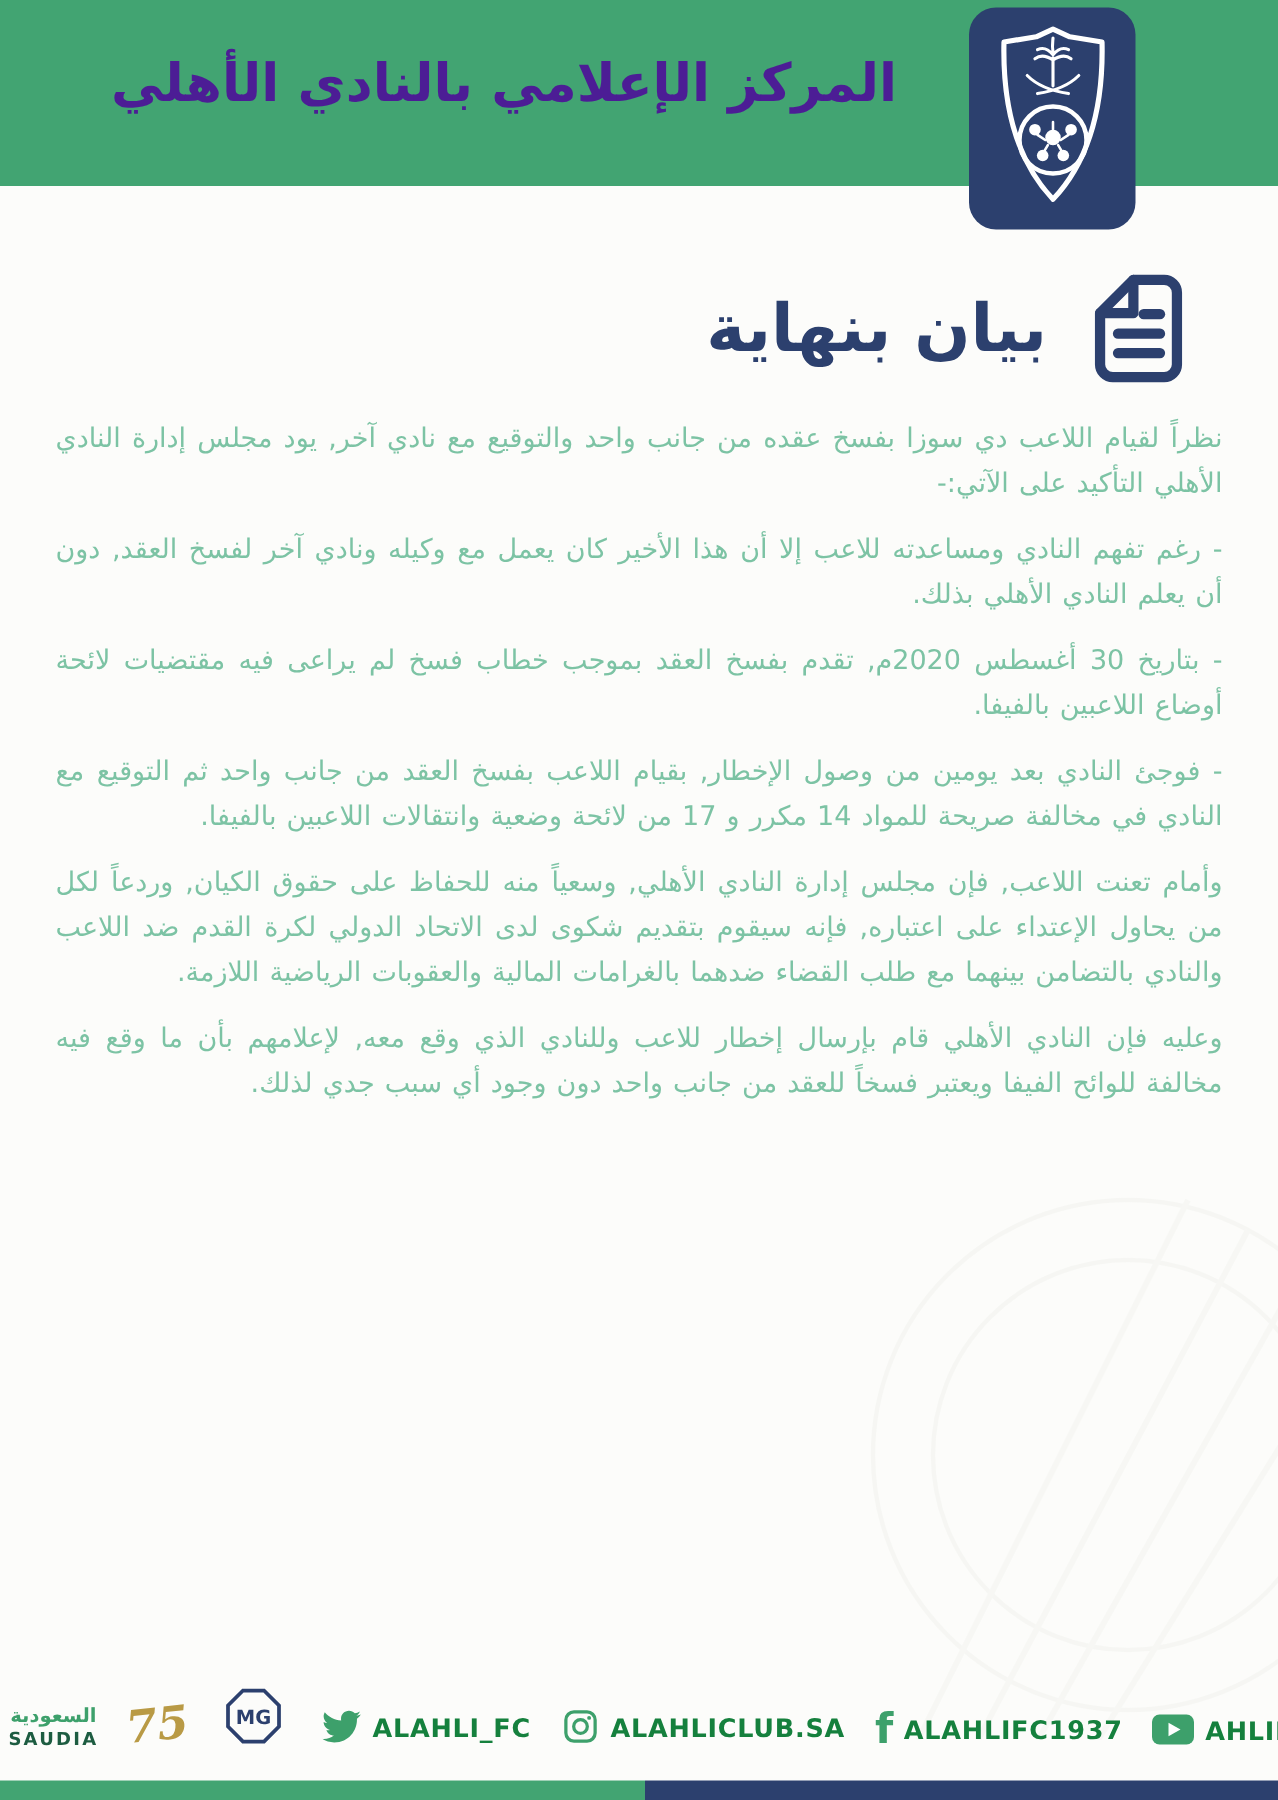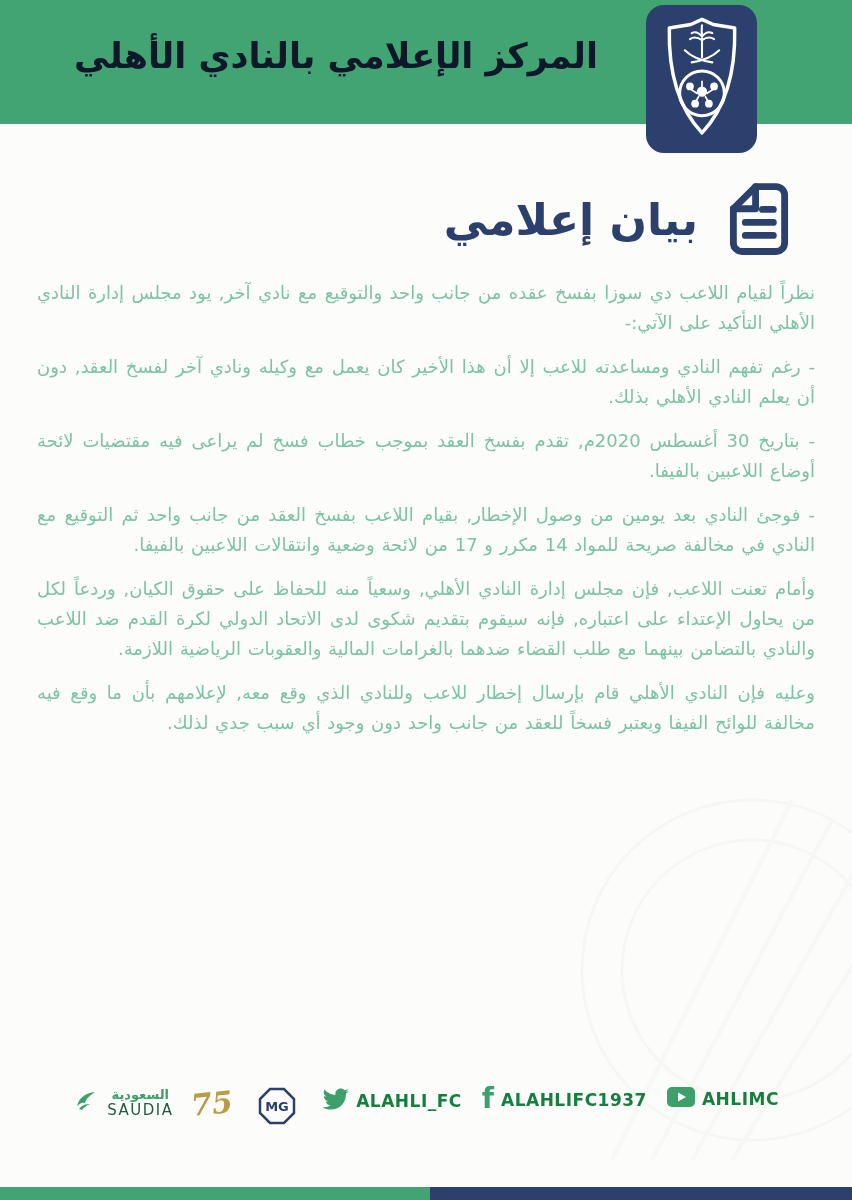--- a/index.html
+++ b/index.html
@@ -13,21 +13,21 @@
   }
   
   .header {
     position: absolute; top: 0; left: 0;
     width: 852px; height: 124px;
     background: #42a472;
   }
   .header-title {
     position: absolute; top: 36px; left: 0; right: 180px;
     text-align: center;
-    color: #0f172a;
+    color: #4c1d95;
     font-size: 35px; font-weight: bold;
     direction: rtl;
     letter-spacing: 0.5px;
   }
   .logo-badge {
     position: absolute; top: 5px; left: 646px;
     width: 111px; height: 148px;
     background: #2c406e;
     border-radius: 18px;
     display: flex; align-items: center; justify-content: center;
@@ -59,29 +59,29 @@
     color: #7cc3a4;
     font-size: 18px;
     line-height: 30px;
     text-align: justify;
     text-align-last: right;
     margin-bottom: 14px;
     word-spacing: 1px;
   }
   
   .footer {
-    position: absolute; left: 0; bottom: 44px;
+    position: absolute; left: 0; bottom: 32px;
     width: 852px; height: 70px;
-    display: flex; align-items: flex-start; justify-content: center;
+    display: flex; align-items: flex-end; justify-content: center;
     gap: 14px;
   }
   .sponsor-saudia { display: flex; align-items: center; gap: 4px; }
   .saudia-text { display: flex; flex-direction: column; align-items: center; line-height: 1; }
   .saudia-ar { color: #3da06b; font-size: 13px; font-weight: bold; direction: rtl; }
-  .saudia-en { color: #1d5c41; font-size: 15px; font-weight: normal; letter-spacing: 1.5px; margin-top: 2px; }
+  .saudia-en { color: #1d5c41; font-size: 12px; font-weight: bold; letter-spacing: 1.5px; margin-top: 2px; }
   .sponsor-75 {
     color: #b99a45; font-size: 30px; font-weight: bold;
     font-family: "DejaVu Serif", serif; font-style: italic;
     transform: rotate(-6deg); margin: 0 4px;
   }
   .sponsor-mg { margin: 0 6px; }
   .social-item { display: flex; align-items: center; gap: 7px; margin-left: 6px; }
   .social-handle {
     color: #15803d; font-size: 17px; font-weight: bold;
     letter-spacing: 0.5px;
@@ -136,21 +136,21 @@
 <div class="statement-head">
   <span class="doc-icon">
     <svg width="82" height="82" viewBox="0 0 24 24" fill="none" stroke="#2c406e" stroke-width="2" stroke-linecap="round" stroke-linejoin="round">
       <path d="M11 2.5 H17 a2.5 2.5 0 0 1 2.5 2.5 V19 a2.5 2.5 0 0 1 -2.5 2.5 H7 a2.5 2.5 0 0 1 -2.5 -2.5 V9 Z"></path>
       <path d="M11 2.5 V9 H4.5"></path>
       <line x1="13" y1="9.2" x2="16.2" y2="9.2"></line>
       <line x1="8" y1="13" x2="16.2" y2="13"></line>
       <line x1="8" y1="16.8" x2="16.2" y2="16.8"></line>
     </svg>
   </span>
-  <span class="statement-title">بيان إعلامي</span>
+  <span class="statement-title">بيان بنهاية</span>
 </div>
 
 <div class="content">
   <p>نظراً لقيام اللاعب دي سوزا بفسخ عقده من جانب واحد والتوقيع مع نادي آخر, يود مجلس إدارة النادي الأهلي التأكيد على الآتي:-</p>
   <p>- رغم تفهم النادي ومساعدته للاعب إلا أن هذا الأخير كان يعمل مع وكيله ونادي آخر لفسخ العقد, دون أن يعلم النادي الأهلي بذلك.</p>
   <p>- بتاريخ 30 أغسطس 2020م, تقدم بفسخ العقد بموجب خطاب فسخ لم يراعى فيه مقتضيات لائحة أوضاع اللاعبين بالفيفا.</p>
   <p>- فوجئ النادي بعد يومين من وصول الإخطار, بقيام اللاعب بفسخ العقد من جانب واحد ثم التوقيع مع النادي في مخالفة صريحة للمواد 14 مكرر و 17 من لائحة وضعية وانتقالات اللاعبين بالفيفا.</p>
   <p>وأمام تعنت اللاعب, فإن مجلس إدارة النادي الأهلي, وسعياً منه للحفاظ على حقوق الكيان, وردعاً لكل من يحاول الإعتداء على اعتباره, فإنه سيقوم بتقديم شكوى لدى الاتحاد الدولي لكرة القدم ضد اللاعب والنادي بالتضامن بينهما مع طلب القضاء ضدهما بالغرامات المالية والعقوبات الرياضية اللازمة.</p>
   <p>وعليه فإن النادي الأهلي قام بإرسال إخطار للاعب وللنادي الذي وقع معه, لإعلامهم بأن ما وقع فيه مخالفة للوائح الفيفا ويعتبر فسخاً للعقد من جانب واحد دون وجود أي سبب جدي لذلك.</p>
 </div>
@@ -181,20 +181,30 @@
 
   <div class="social-item">
     <span>
       <svg width="26" height="26" viewBox="0 0 24 24" fill="#3da06b">
         <path d="M23.6 4.6c-.9.4-1.8.7-2.8.8 1-.6 1.8-1.6 2.2-2.7-1 .6-2 1-3.1 1.2C19 2.9 17.7 2.3 16.3 2.3c-2.7 0-4.9 2.2-4.9 4.9 0 .4 0 .8.1 1.1-4.1-.2-7.7-2.2-10.1-5.1-.4.7-.7 1.6-.7 2.5 0 1.7.9 3.2 2.2 4.1-.8 0-1.6-.2-2.2-.6v.1c0 2.4 1.7 4.4 3.9 4.8-.4.1-.8.2-1.3.2-.3 0-.6 0-.9-.1.6 2 2.4 3.4 4.6 3.4-1.7 1.3-3.8 2.1-6.1 2.1-.4 0-.8 0-1.2-.1 2.2 1.4 4.8 2.2 7.5 2.2 9.1 0 14-7.5 14-14v-.6c1-.7 1.8-1.6 2.4-2.6z"></path>
       </svg>
     </span>
     <span class="social-handle">ALAHLI_FC</span>
   </div>
 
+  <div class="social-item">
+    <span>
+      <svg width="26" height="26" viewBox="0 0 24 24" fill="none" stroke="#3da06b" stroke-width="2">
+        <rect x="3" y="3" width="18" height="18" rx="5"></rect>
+        <circle cx="12" cy="12" r="4.2"></circle>
+        <circle cx="17.3" cy="6.7" r="1.2" fill="#3da06b" stroke="none"></circle>
+      </svg>
+    </span>
+    <span class="social-handle">ALAHLICLUB.SA</span>
+  </div>
 
   <div class="social-item">
     <span class="fb-f">f</span>
     <span class="social-handle">ALAHLIFC1937</span>
   </div>
 
   <div class="social-item">
     <span>
       <svg width="28" height="22" viewBox="0 0 28 20">
         <rect x="0" y="0" width="28" height="20" rx="5" fill="#3da06b"></rect>

